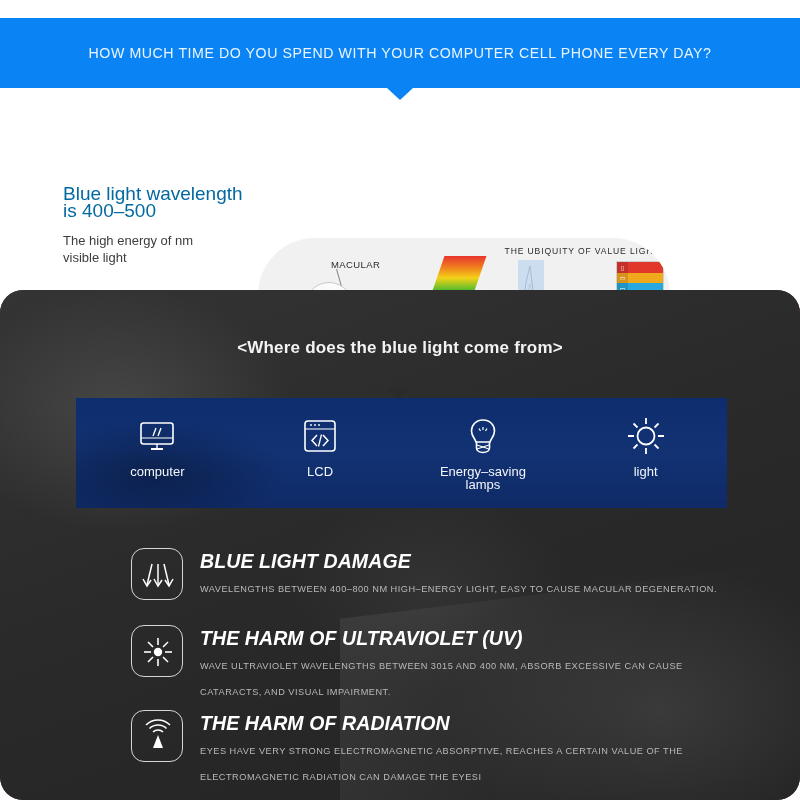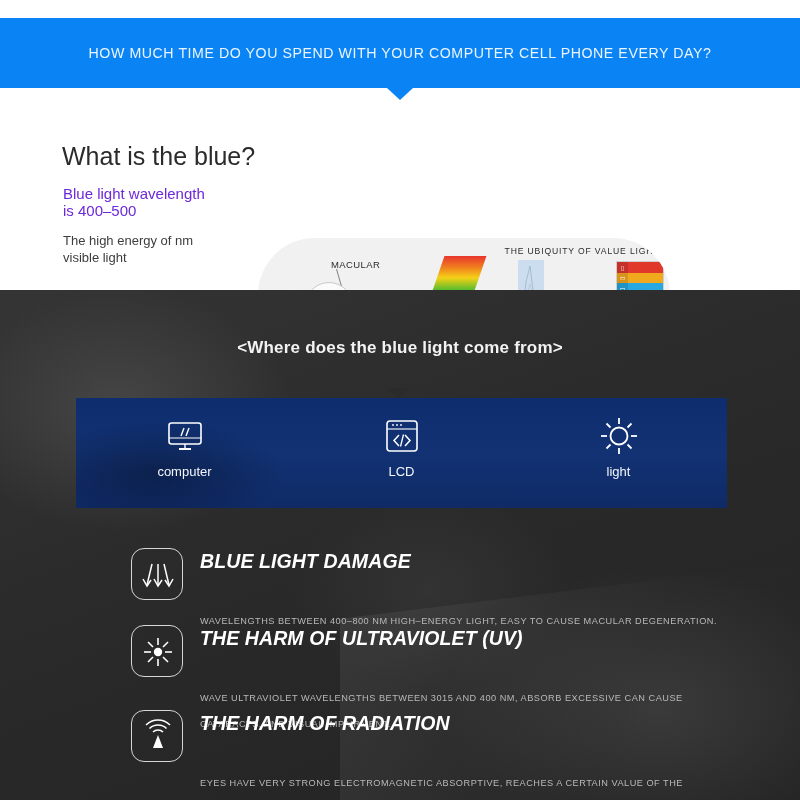--- a/index.html
+++ b/index.html
@@ -33,21 +33,21 @@
   .white-sec {
     position:absolute; left:0; top:100px; width:800px; height:190px;
     background:#ffffff;
   }
   .wib-title {
     position:absolute; left:62px; top:42px;
     font-size:25px; color:#2b2b2b; font-weight:400;
   }
   .wib-p1 {
     position:absolute; left:63px; top:85px;
-    font-size:15px; color:#6d28d9; line-height:17px;
+    font-size:19px; color:#0369a1; line-height:17px;
   }
   .wib-p2 {
     position:absolute; left:63px; top:132px;
     font-size:13px; color:#3d3d3d; line-height:17px;
   }
 
   
   .diagram {
     position:absolute; left:258px; top:138px;
     width:412px; height:114px;
@@ -143,20 +143,21 @@
     display:flex; align-items:center; justify-content:center;
     font-size:6px; color:#fff;
   }
   .lg-fill { flex:1; }
 
   
   .dark {
     position:absolute; left:0; top:290px; width:800px; height:510px;
     background:#701a75;
     overflow:hidden;
+    border-radius:23px;
   }
   .dark-photo {
     position:absolute; left:0; top:0; width:800px; height:510px;
     background:
       radial-gradient(ellipse 240px 170px at 120px 120px, rgba(150,150,150,0.22), transparent 72%),
       radial-gradient(ellipse 300px 200px at 660px 420px, rgba(160,160,160,0.17), transparent 72%),
       radial-gradient(ellipse 200px 140px at 430px 300px, rgba(120,120,120,0.13), transparent 70%),
       linear-gradient(160deg, #343434 0%, #2a2a2a 45%, #232323 100%);
   }
   .dark-photo::after{
@@ -211,35 +212,34 @@
   .dmg-ico {
     position:absolute; left:0; top:0; width:52px; height:52px;
     border:1.3px solid #d6d6d6; border-radius:13px;
   }
   .dmg-title {
     position:absolute; left:69px; top:2px;
     font-size:19.5px; color:#ffffff; font-weight:bold; letter-spacing:0.1px;font-style:italic;
   }
   .dmg-desc {
     position:absolute; left:69px; top:28px; width:545px;
-    font-size:9.2px; color:#b9b9b9; letter-spacing:0.5px; line-height:26px;margin-top:32px;
+    font-size:9.2px; color:#b9b9b9; letter-spacing:0.5px; line-height:26px;
   }
 </style>
 </head>
 <body>
 
 <div id="page">
 
   <div class="banner">
     <div class="banner-text">HOW MUCH TIME DO YOU SPEND WITH YOUR COMPUTER CELL PHONE EVERY DAY?</div>
   </div>
   <div class="banner-notch"></div>
 
   <div class="white-sec">
-    <div class="wib-title">What is the blue?</div>
     <div class="wib-p1" style="white-space:pre-line">Blue light wavelength
 is 400–500</div>
     <div class="wib-p2" style="white-space:pre-line">The high energy of nm
 visible light</div>
 
     <div class="diagram">
 
       <div class="macular-lbl">MACULAR</div>
       <div class="macular-line"></div>
 
@@ -331,20 +331,33 @@
             <circle cx="11" cy="9" r="0.9" fill="#fff"></circle>
               <circle cx="15" cy="9" r="0.9" fill="#fff"></circle>
               <circle cx="19" cy="9" r="0.9" fill="#fff"></circle>
             <polyline points="17,19 12,24.5 17,30" fill="none" stroke="#fff" stroke-width="1.5"></polyline>
             <polyline points="23,19 28,24.5 23,30" fill="none" stroke="#fff" stroke-width="1.5"></polyline>
             <line x1="21.5" y1="18.5" x2="18.5" y2="30.5" stroke="#fff" stroke-width="1.3"></line>
           </svg>
           <div class="src-lbl" style="white-space:pre-line">LCD</div>
         </div>
 
+        <div class="src-item">
+          <svg class="src-ico" viewBox="0 0 40 40">
+            <path d="M20 4 C13 4 8.5 9 8.5 15 C8.5 20 12 22.5 13 26 L27 26 C28 22.5 31.5 20 31.5 15 C31.5 9 27 4 20 4 Z" fill="none" stroke="#fff" stroke-width="1.6"></path>
+            <path d="M13.5 26 L13.5 32 C13.5 34.5 16 36.5 20 36.5 C24 36.5 26.5 34.5 26.5 32 L26.5 26" fill="none" stroke="#fff" stroke-width="1.6"></path>
+            <line x1="14" y1="29" x2="26" y2="33" stroke="#fff" stroke-width="1.1"></line>
+            <line x1="14" y1="33" x2="26" y2="29" stroke="#fff" stroke-width="1.1"></line>
+            <line x1="20" y1="11" x2="20" y2="14" stroke="#fff" stroke-width="1.2"></line>
+            <line x1="16" y1="12.5" x2="17.5" y2="15" stroke="#fff" stroke-width="1.2"></line>
+            <line x1="24" y1="12.5" x2="22.5" y2="15" stroke="#fff" stroke-width="1.2"></line>
+          </svg>
+          <div class="src-lbl" style="white-space:pre-line">Energy–saving
+lamps</div>
+        </div>
 
 
         <div class="src-item">
           <svg class="src-ico" viewBox="0 0 40 40">
             <circle cx="20" cy="20" r="8.5" fill="none" stroke="#fff" stroke-width="1.8"></circle>
             <g stroke="#fff" stroke-width="1.8">
               <line x1="20" y1="2" x2="20" y2="8"></line>
               <line x1="20" y1="32" x2="20" y2="38"></line>
               <line x1="2" y1="20" x2="8" y2="20"></line>
               <line x1="32" y1="20" x2="38" y2="20"></line>

